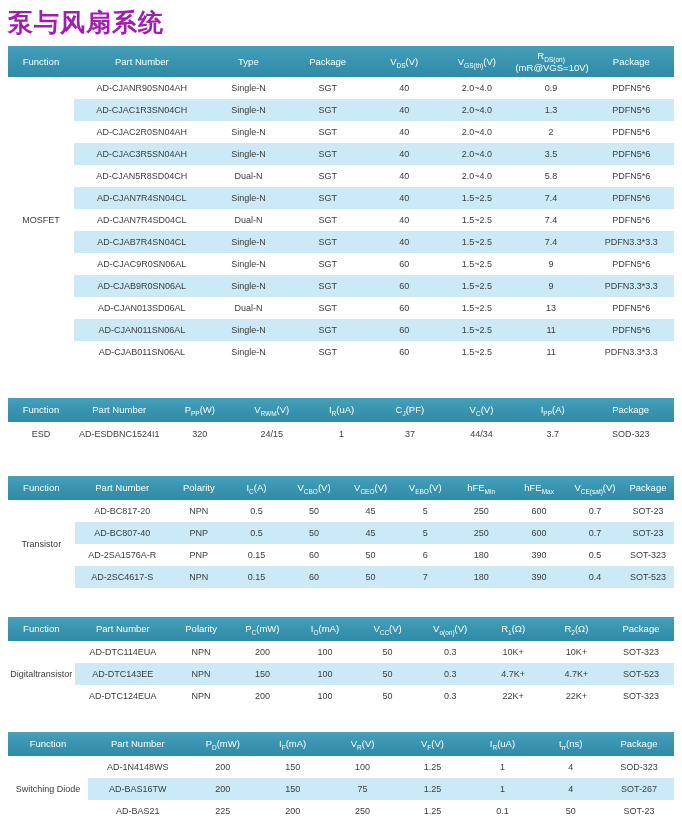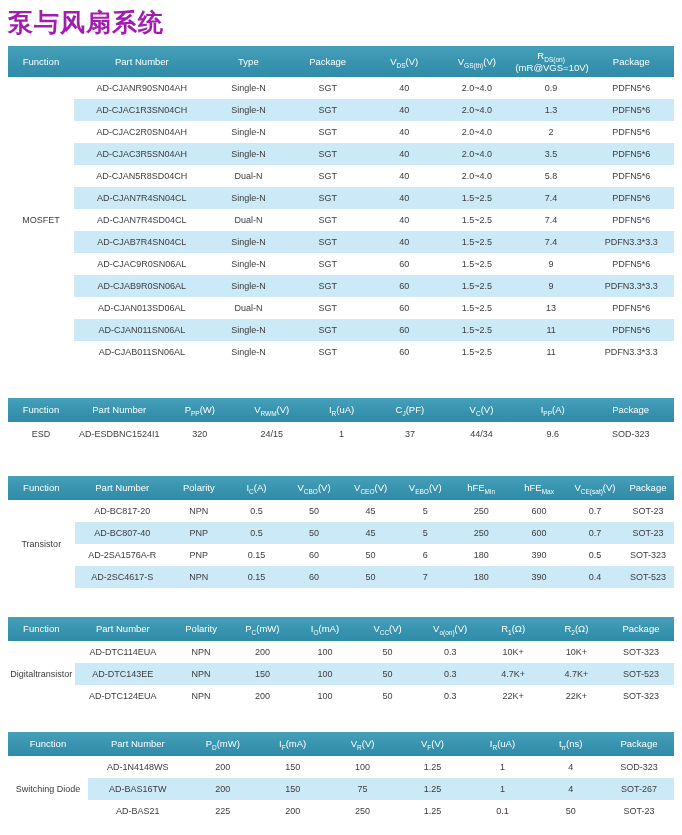--- a/index.html
+++ b/index.html
@@ -242,21 +242,21 @@
           </thead>
           <tbody>
             <tr>
               <td class="fn-cell" rowspan="1">ESD</td>
               <td>AD-ESDBNC1524I1</td>
               <td>320</td>
               <td>24/15</td>
               <td>1</td>
               <td>37</td>
               <td>44/34</td>
-              <td>9.6</td>
+              <td>3.7</td>
               <td>SOD-323</td>
             </tr>
           </tbody>
         </table>
       </div>
       <div class="tbl-wrap t2">
         <table class="spec-table t2">
           <colgroup>
             <col style="width: 10%;">
             <col style="width: 14.3%;">

